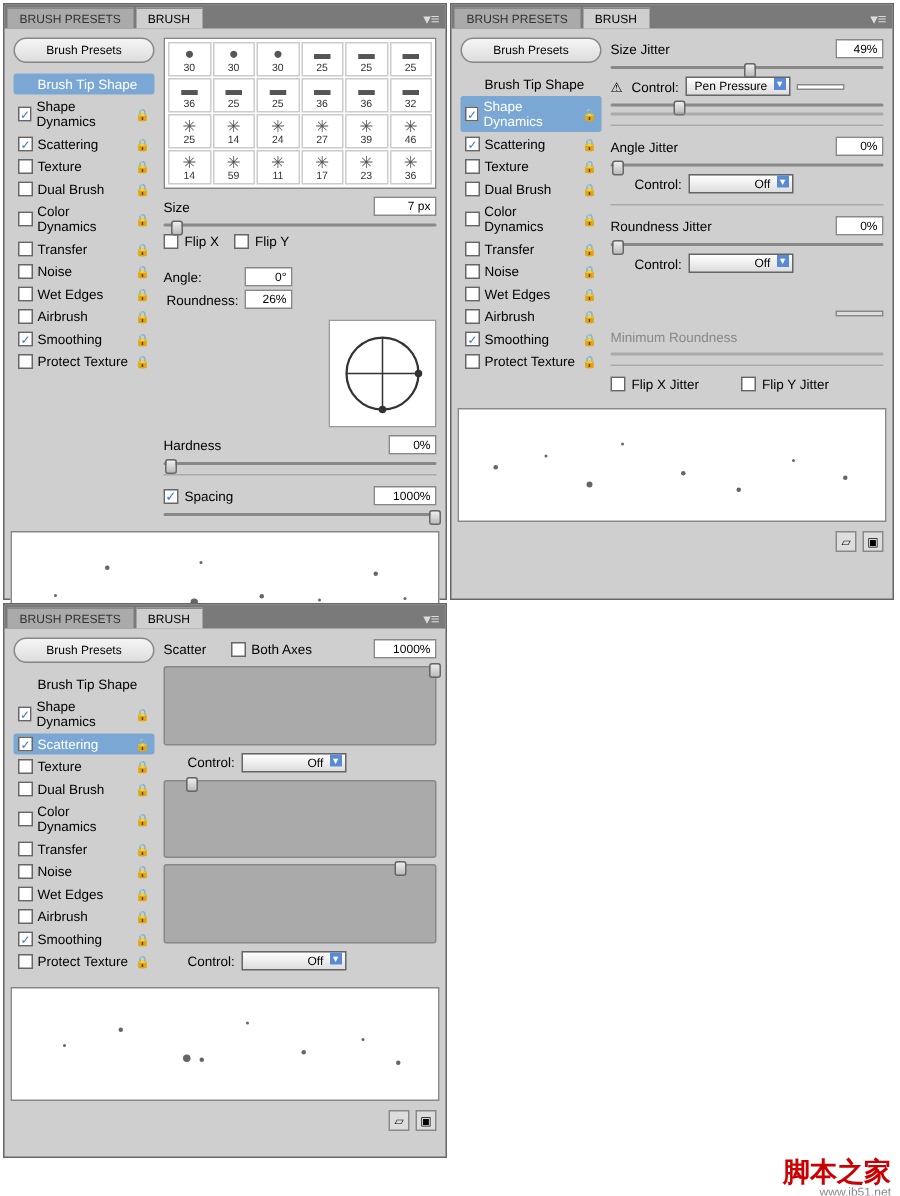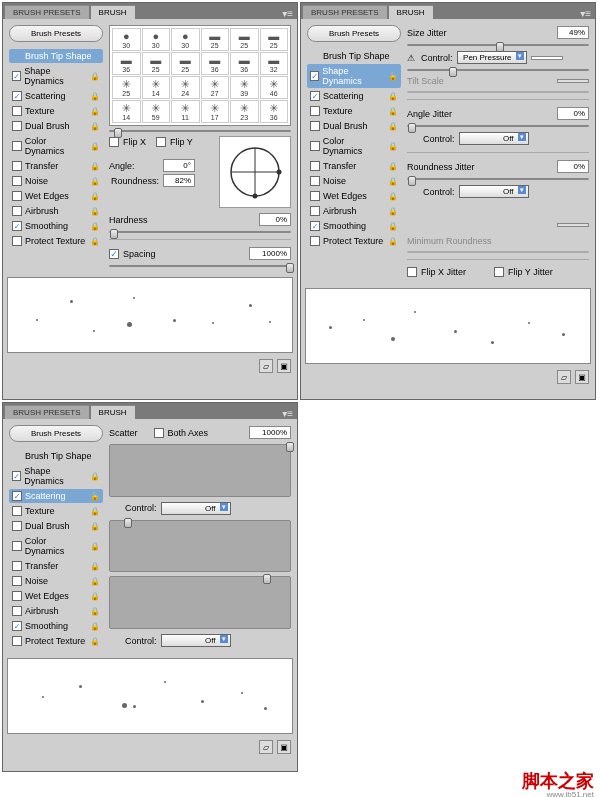--- a/index.html
+++ b/index.html
@@ -204,38 +204,43 @@
           </div>
           <div class="sw">
             <div class="ic">✳</div>
             <div class="sz">23</div>
           </div>
           <div class="sw">
             <div class="ic">✳</div>
             <div class="sz">36</div>
           </div>
         </div>
+   <div class="row">
+          <span class="lbl">Size</span>
+          <span style="flex:1"></span>
+          <span class="val wide">7 px</span>
+        </div>
    <div class="slider">
           <div class="th" style="left:2%"></div>
         </div>
-   <div style="display:flex;gap:6px;">
+   <div style="display:flex;gap:6px;flex-direction:column;">
     <div style="flex:1;">
      <div class="row">
               <span class="cb" style="width:10px;height:10px;border:1px solid #666;background:#fff;"></span>
               <span>Flip X</span>
               <span class="cb" style="width:10px;height:10px;border:1px solid #666;background:#fff;margin-left:6px;"></span>
               <span>Flip Y</span>
             </div>
      <div class="row" style="margin-top:10px;">
               <span style="width:50px;">Angle:</span>
               <span class="val">0°</span>
             </div>
      <div class="row">
               <span style="width:50px;text-align:right;">Roundness:</span>
-              <span class="val">82%</span>
+              <span class="val">26%</span>
             </div>
     </div>
     <div class="circle">
             <svg viewBox="0 0 60 60">
               <circle cx="30" cy="30" r="24" fill="none" stroke="#333" stroke-width="1.5"></circle>
               <line x1="6" y1="30" x2="54" y2="30" stroke="#333"></line>
               <line x1="30" y1="6" x2="30" y2="54" stroke="#333"></line>
               <circle cx="54" cy="30" r="2.5" fill="#333"></circle>
               <circle cx="30" cy="54" r="2.5" fill="#333"></circle>
             </svg>
@@ -358,25 +363,20 @@
         </div>
    <div class="row">
           <span style="width:10px;">⚠</span>
           <span>Control:</span>
           <div class="dd">Pen Pressure</div>
           <span class="val"></span>
         </div>
    <div class="slider">
           <div class="th" style="left:23%"></div>
         </div>
-   <div class="row">
-          <span class="lbl" style="color:#888;">Tilt Scale</span>
-          <span style="flex:1"></span>
-          <span class="val" style="background:#ddd;"></span>
-        </div>
    <div class="slider" style="opacity:.5;"></div>
    <div class="sep"></div>
    <div class="row">
           <span class="lbl">Angle Jitter</span>
           <span style="flex:1"></span>
           <span class="val">0%</span>
         </div>
    <div class="slider">
           <div class="th" style="left:0%"></div>
         </div>

